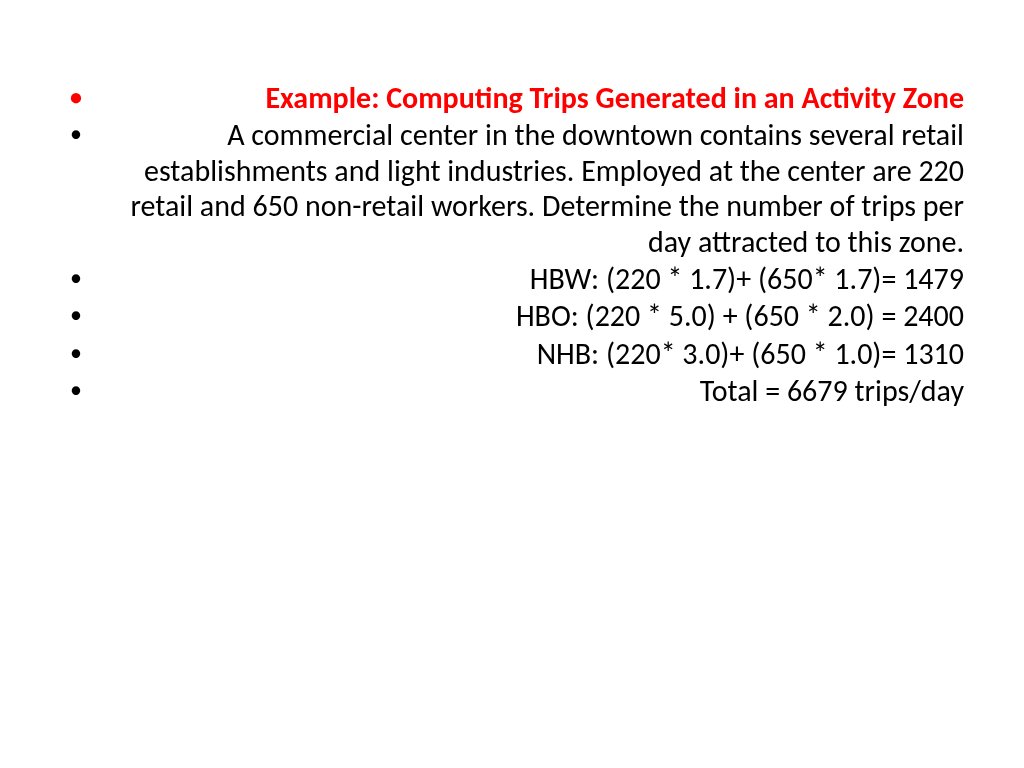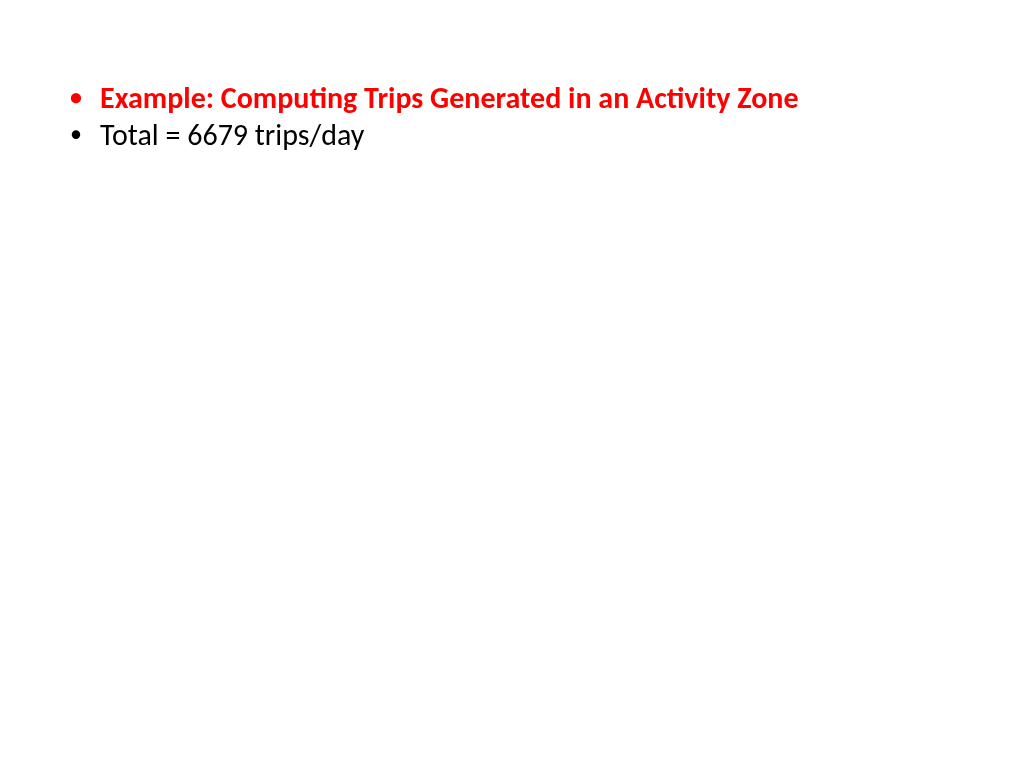--- a/index.html
+++ b/index.html
@@ -22,20 +22,21 @@
     margin: 0;
     padding: 0;
   }
   ul.bullets > li {
     position: relative;
     padding-left: 40px;
     font-size: 30px;
     line-height: 1.18;
     color: #000;
     margin: 0 0 2px 0;
+    text-align: right;
   }
   ul.bullets > li::before {
     content: "•";
     position: absolute;
     left: 10px;
     top: 0;
     font-size: 24px;
     line-height: 1.4;
     color: #000;
   }
@@ -46,15 +47,19 @@
   ul.bullets > li.title-line::before {
     color: #ff0000;
   }
 </style>
 </head>
 <body>
 
 <div class="slide">
   <ul class="bullets">
     <li class="title-line">Example: Computing Trips Generated in an Activity Zone</li>
+    <li>A commercial center in the downtown contains several retail establishments and light industries. Employed at the center are 220 retail and 650 non-retail workers. Determine the number of trips per day attracted to this zone.</li>
+    <li>HBW: (220 * 1.7)+ (650* 1.7)= 1479</li>
+    <li>HBO: (220 * 5.0) + (650 * 2.0) = 2400</li>
+    <li>NHB: (220* 3.0)+ (650 * 1.0)= 1310</li>
     <li>Total = 6679 trips/day</li>
   </ul>
 </div>
 
 </body></html>

